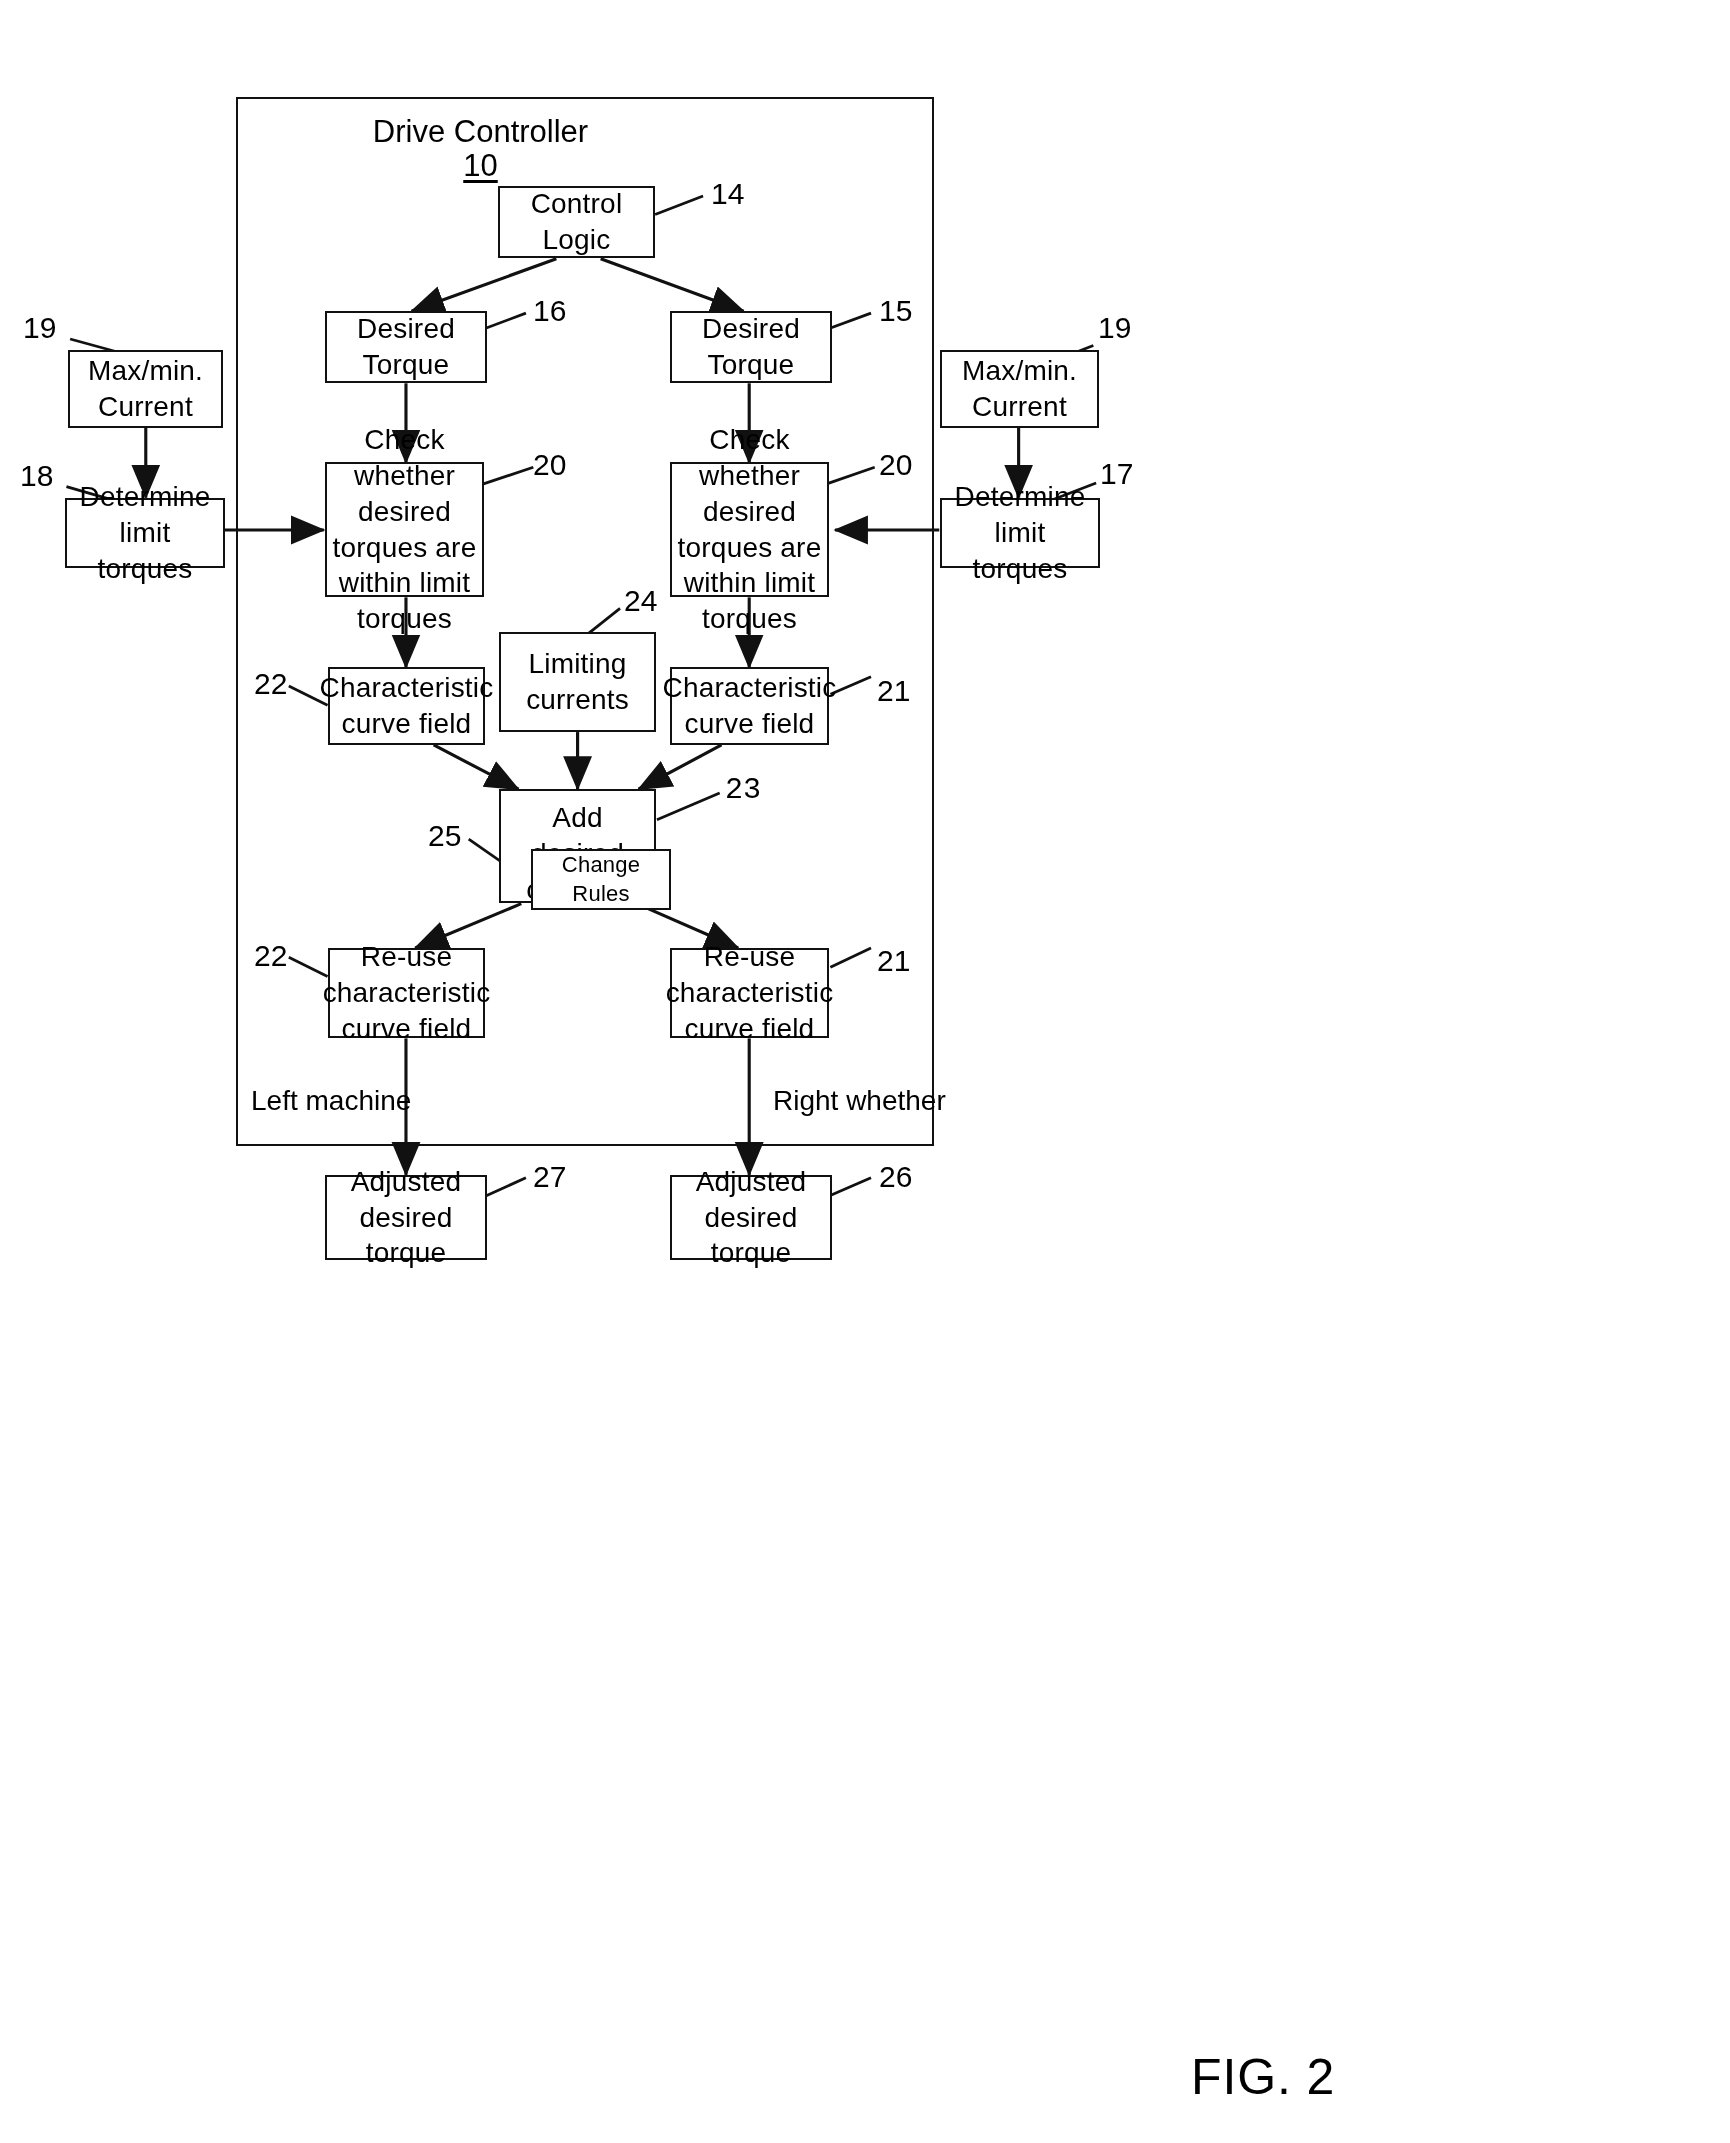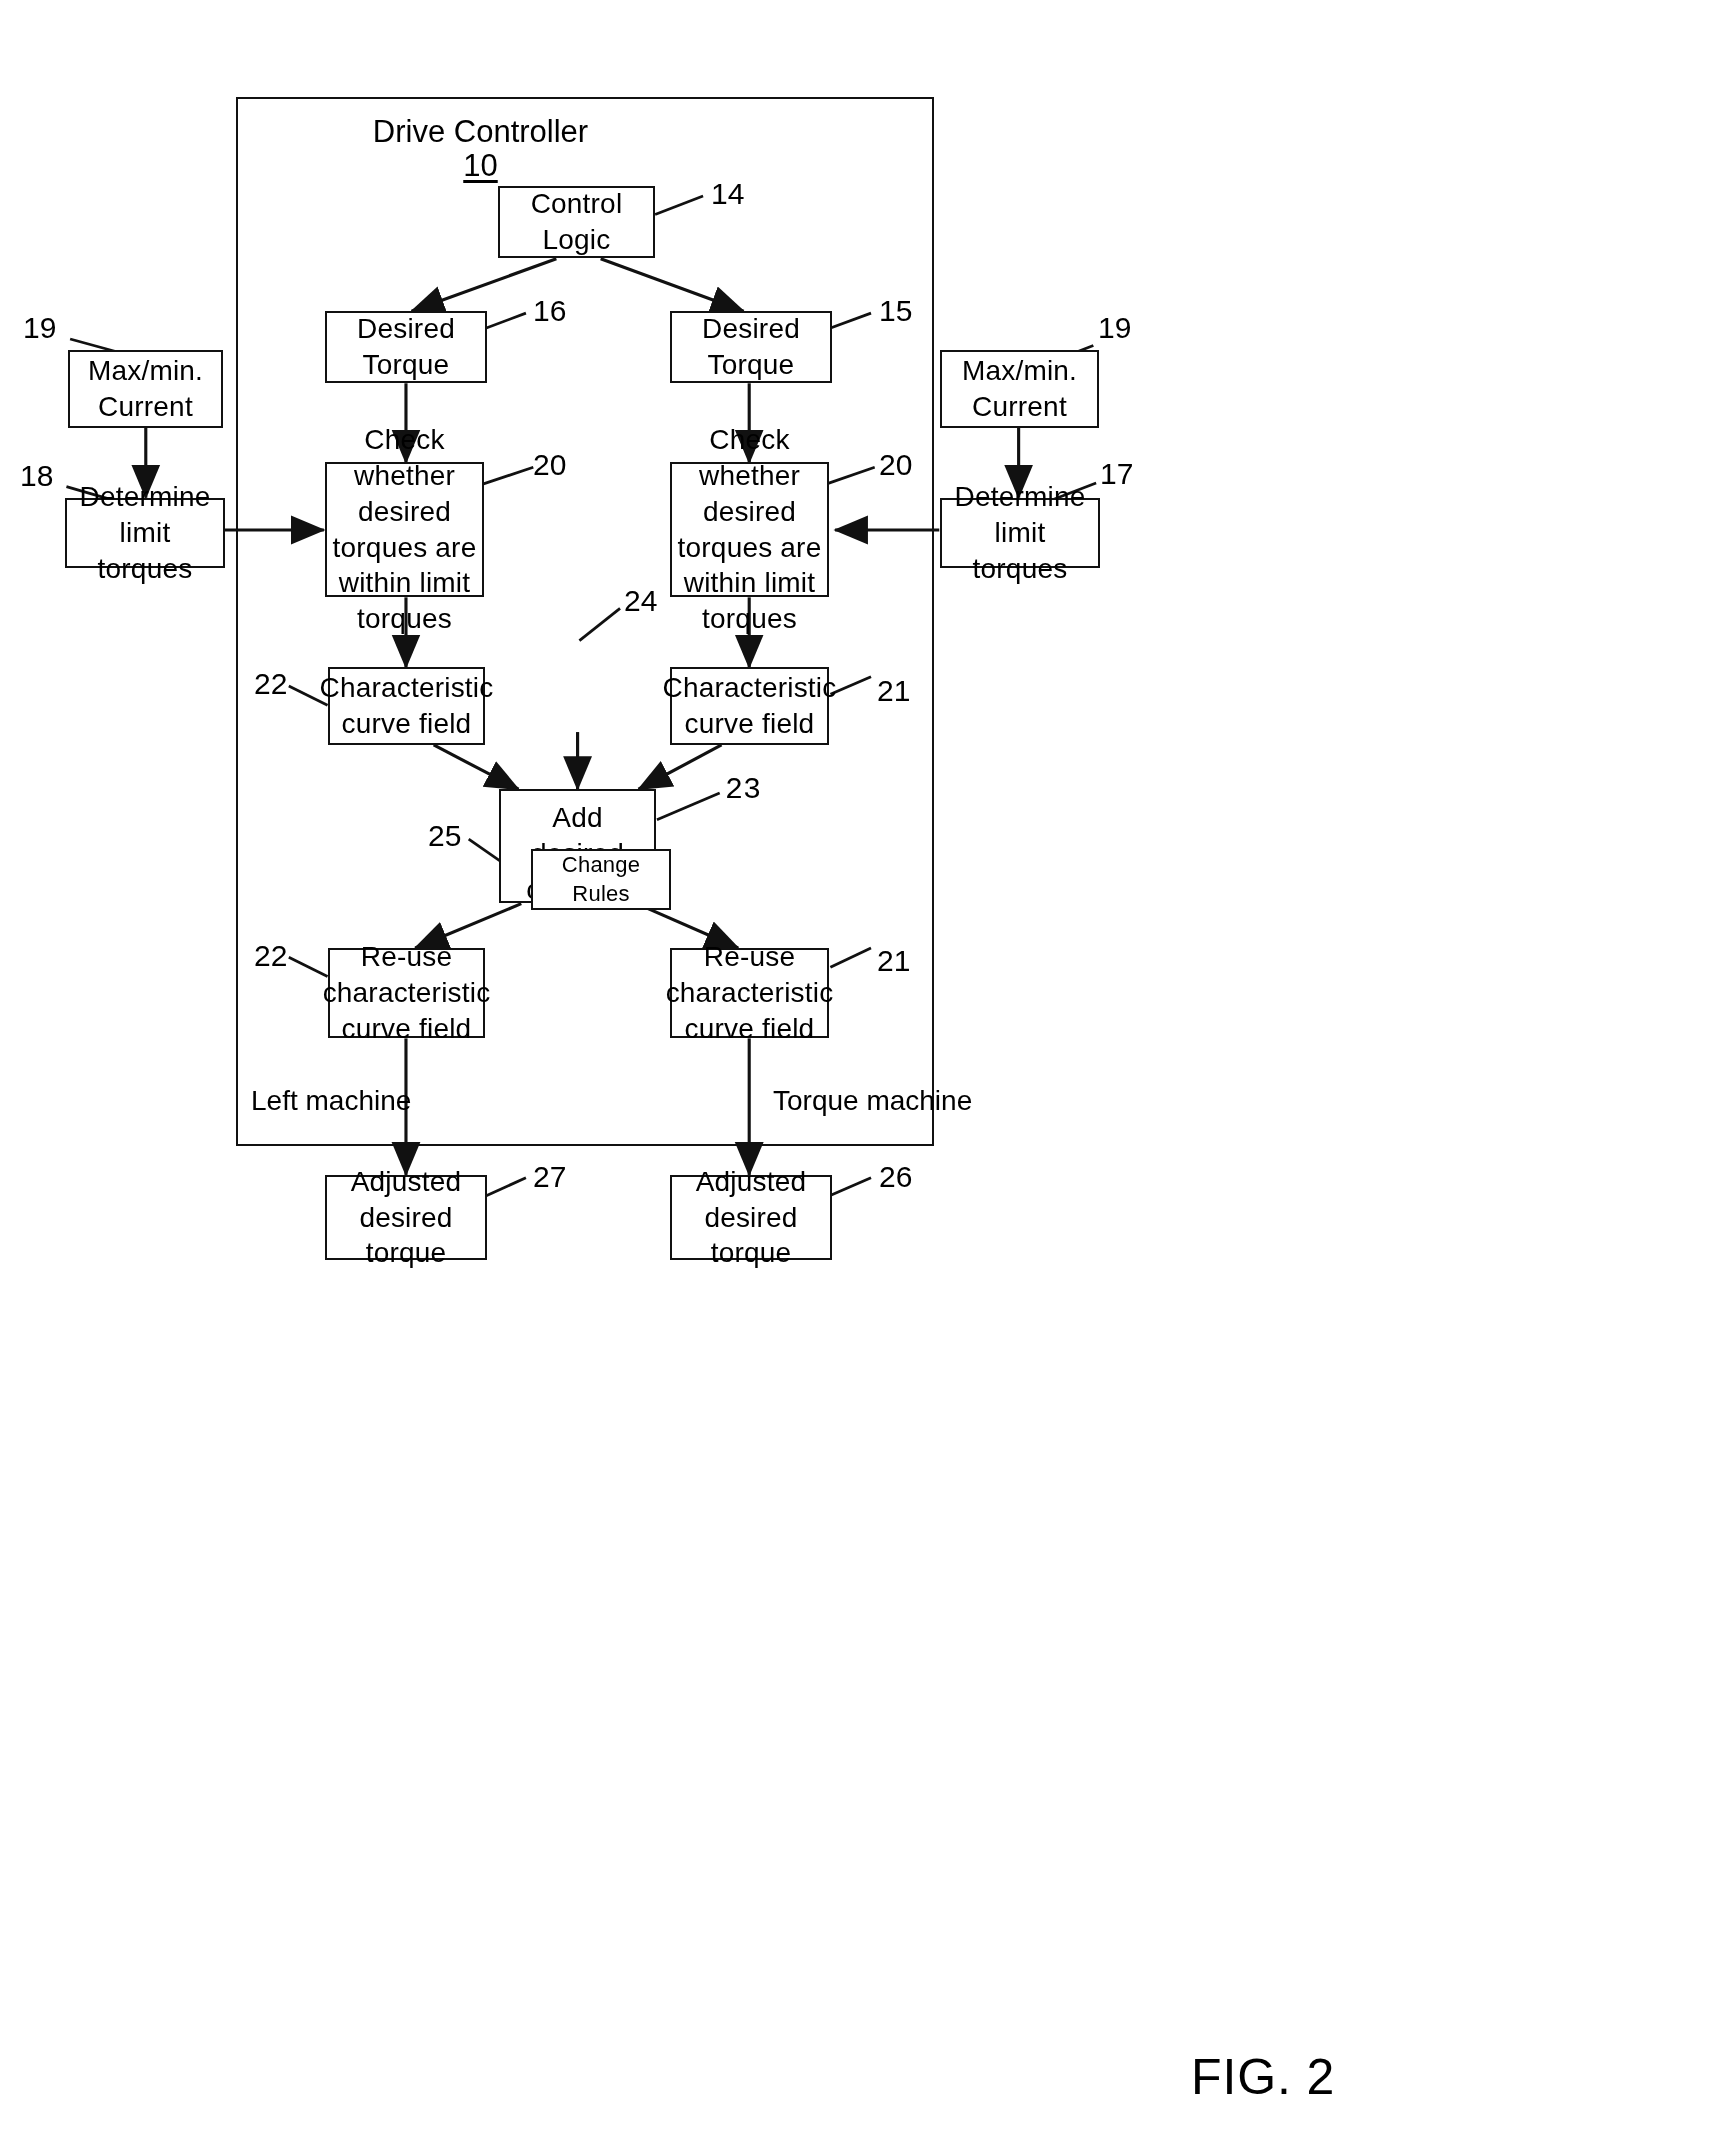--- a/index.html
+++ b/index.html
@@ -250,20 +250,24 @@
 curve field</span>
   </div>
   <div class="refnum" style="left:254px; top:642px;">22</div>
 
   <div class="node" style="left:670px; top:642px; width:159px; height:78px;">
     <span class="txt">Characteristic
 curve field</span>
   </div>
   <div class="refnum" style="left:877px; top:649px;">21</div>
 
+  <div class="node" style="left:499px; top:607px; width:157px; height:100px;">
+    <span class="txt">Limiting
+currents</span>
+  </div>
   <div class="refnum" style="left:624px; top:559px;">24</div>
 
   <div class="node" style="left:499px; top:764px; width:157px; height:114px; align-items:flex-start; padding-top:9.2px;">
     <span class="txt">Add desired
 currents</span>
   </div>
   <div class="refnum" style="left:725px; top:748px;font-family:Liberation Mono, monospace;">23</div>
 
   <div class="node" style="left:531px; top:824px; width:140px; height:61px; font-size:22px; z-index:8;">
     <span class="txt">Change
@@ -291,18 +295,18 @@
   </div>
   <div class="refnum" style="left:533px; top:1135px;">27</div>
 
   <div class="node" style="left:670px; top:1150px; width:162px; height:85px;">
     <span class="txt">Adjusted
 desired torque</span>
   </div>
   <div class="refnum" style="left:879px; top:1135px;">26</div>
 
   <div class="sidelabel" style="left:251px; top:1060px;">Left machine</div>
-  <div class="sidelabel" style="left:773px; top:1060px;">Torque machine</div>
+  <div class="sidelabel" style="left:773px; top:1060px;">Right whether</div>
 
   <div id="fig-caption">FIG. 2</div>
 
 </div>
 
 
 </body></html>

